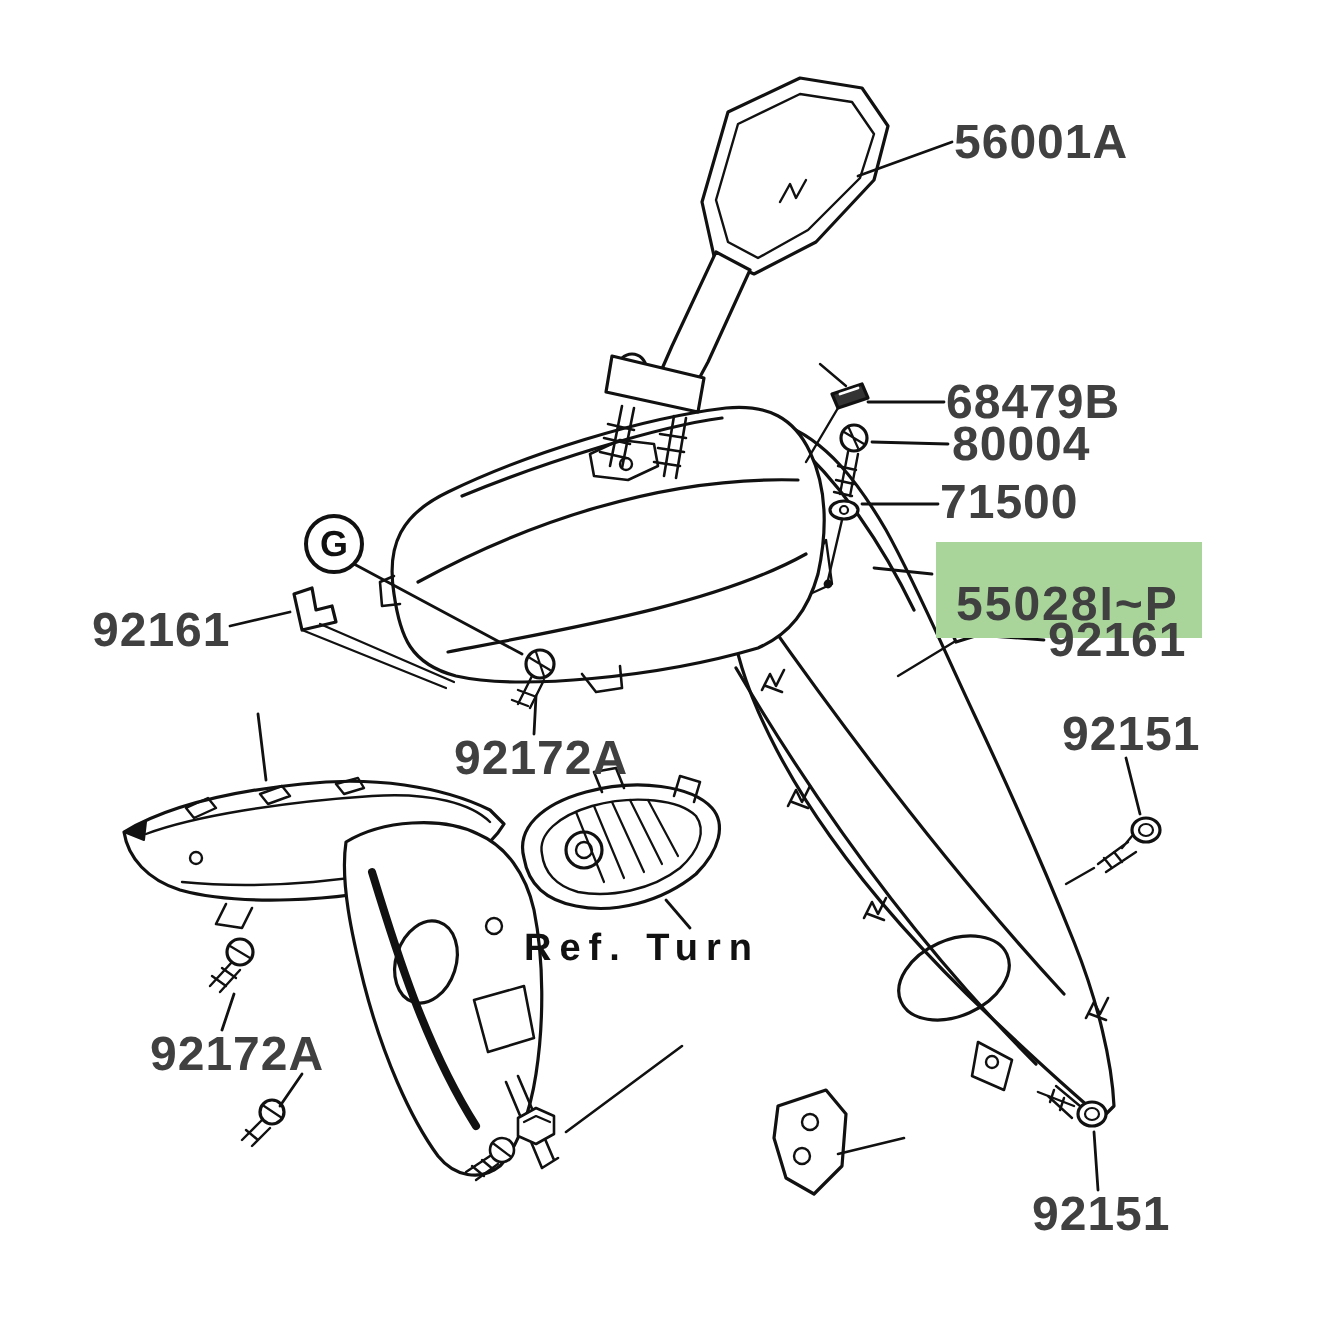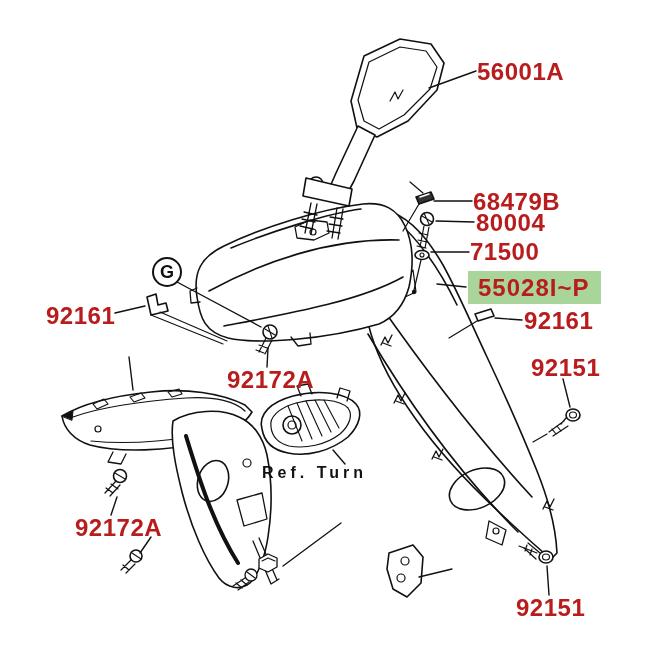--- a/index.html
+++ b/index.html
@@ -3,27 +3,27 @@
 <meta charset="utf-8">
 <style>
   html,body{margin:0;padding:0;background:#fff;}
   #stage{
     position:relative;width:660px;height:660px;background:#ffffff;
     font-family:"Liberation Sans","DejaVu Sans",sans-serif;overflow:hidden;
   }
   #lineart{position:absolute;left:0;top:0;}
   .plabel{
     position:absolute;font-weight:bold;font-size:24px;line-height:1;
-    color:#b91c1c;letter-spacing:0.5px;white-space:nowrap;cursor:default;
+    color:#404040;letter-spacing:0.5px;white-space:nowrap;cursor:default;
   }
   .plabel.hl{
-    background:#a9d59b;padding:5px 12px 4px 10px;letter-spacing:1px;
+    background:#a9d59b;padding:20px 12px 4px 10px;letter-spacing:1px;
   }
   .note{
-    position:absolute;font-weight:bold;font-size:16px;line-height:1;
+    position:absolute;font-weight:bold;font-size:19px;line-height:1;
     color:#111;letter-spacing:4px;white-space:nowrap;
   }
   .gmark{
     position:absolute;left:152px;top:257px;width:26px;height:26px;
     border:2.5px solid #111;border-radius:50%;color:#111;
     font-weight:bold;font-size:18px;text-align:center;line-height:26px;
     background:#fff;
   }
 </style>
 </head>

